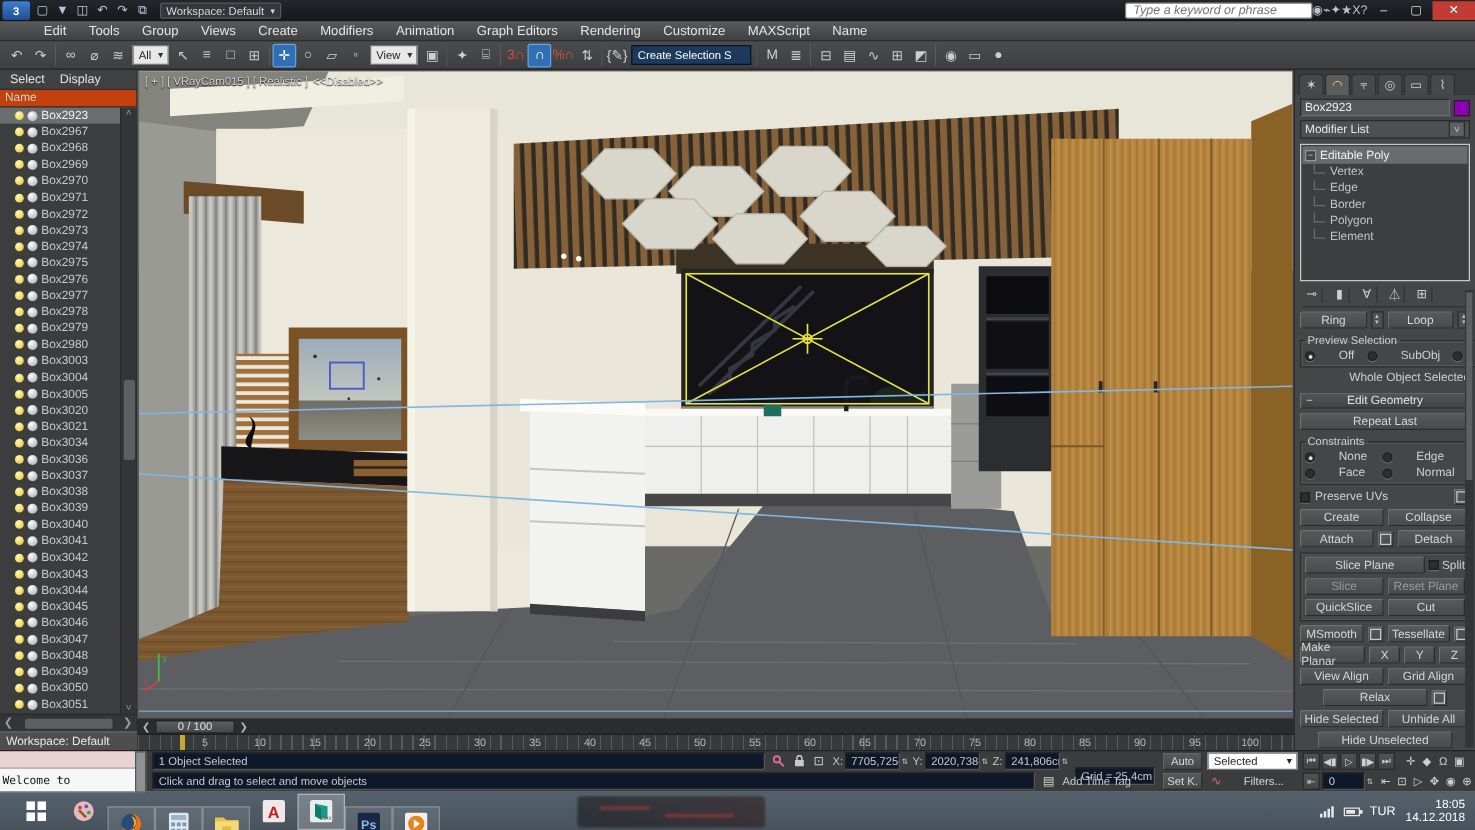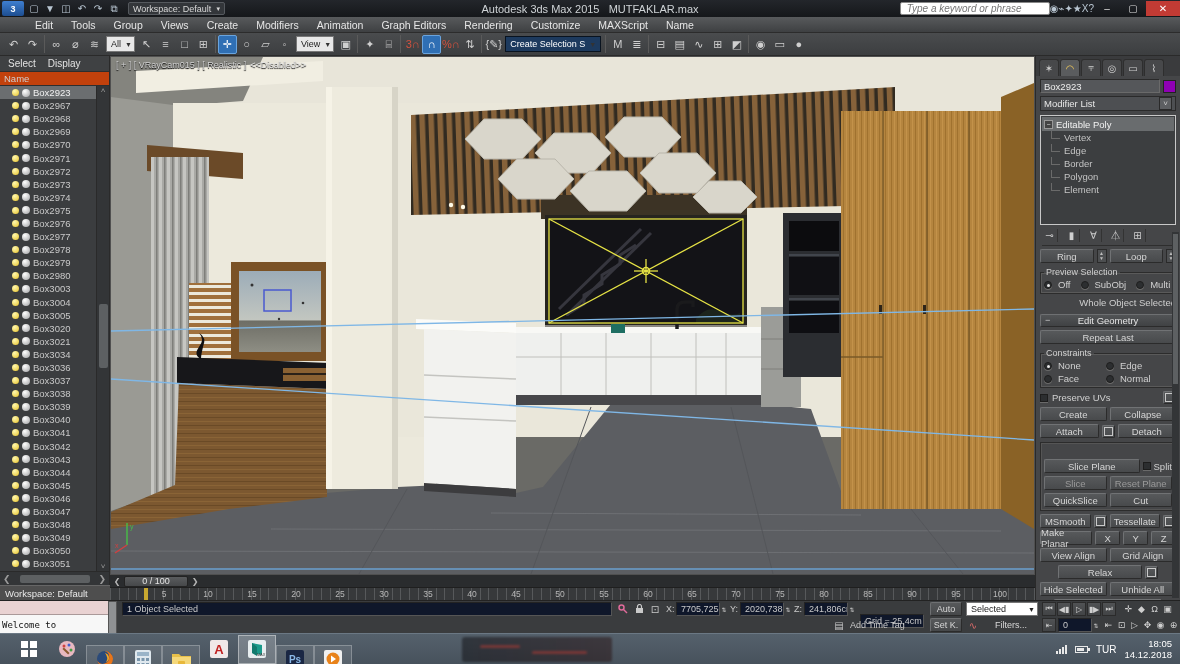--- a/index.html
+++ b/index.html
@@ -98,32 +98,32 @@
     border-right:1px solid #333;}
   .btn{background:linear-gradient(#57595b,#484a4c);border:1px solid;border-color:#707274 #2b2b2b #2b2b2b #707274;
     color:#d6d6d6;font-size:9.5px;height:14px;display:flex;align-items:center;justify-content:center;border-radius:2px;flex:1;}
   .btn.dim{color:#9a9a9a;}
   .mini{flex:none;width:13px;height:13px;padding:0;}
   .mini::after{content:"";width:7px;height:7px;border:1px solid #c9c9c9;}
   .spin{flex:none;width:10px;height:14px;display:flex;flex-direction:column;align-items:center;justify-content:center;
     color:#bdbdbd;font-size:5px;line-height:5px;background:#4d4f51;border:1px solid #2a2a2a;}
   fieldset{border:1px solid #2c2c2c;box-shadow:inset 0 0 0 1px #5a5a5a;margin:4px 4px 0 4px;padding:2px 3px 3px 3px;}
   legend{font-size:9px;color:#d0d0d0;padding:0 2px;}
-  .radio{display:inline-flex;align-items:center;gap:6px;font-size:9.5px;color:#d0d0d0;}
+  .radio{display:inline-flex;align-items:center;gap:19px;font-size:9.5px;color:#d0d0d0;}
   .rdot{width:8px;height:8px;border-radius:50%;background:#2c2e30;border:1px solid #1d1d1d;box-shadow:0 1px 0 #6a6a6a;position:relative;flex:none;}
   .rdot.on::after{content:"";position:absolute;left:2px;top:2px;width:3px;height:3px;border-radius:50%;background:#e8e8e8;}
   .chk{width:8px;height:8px;background:#2c2e30;border:1px solid #1d1d1d;box-shadow:0 1px 0 #6a6a6a;flex:none;}
   .rollout{margin:6px 4px 0 4px;height:13px;background:linear-gradient(#525456,#404244);border:1px solid;
     border-color:#6e7072 #2b2b2b #2b2b2b #6e7072;display:flex;align-items:center;justify-content:center;position:relative;
     font-size:9.5px;color:#e4e4e4;border-radius:2px;}
   .rollout .mm{position:absolute;left:4px;top:0;font-size:9px;color:#cfcfcf;}
   .cent{justify-content:center;text-align:center;color:#cfcfcf;}
   #cpscroll{position:absolute;right:1px;top:176px;width:7px;height:366px;background:#333537;}
   #cpthumb{position:absolute;left:1px;top:2px;width:5px;height:150px;background:#5d6062;}
-  .group{border:1px solid #2c2c2c;box-shadow:inset 0 0 0 1px #555;margin:4px 4px 0 4px;padding:16px 3px 3px 3px;}
+  .group{border:1px solid #2c2c2c;box-shadow:inset 0 0 0 1px #555;margin:4px 4px 0 4px;padding:2px 3px 3px 3px;}
   .chkrow{display:flex;align-items:center;gap:4px;}
   
   #statusbar{position:absolute;left:0;top:600px;width:1180px;height:33px;background:#3a3c3e;border-top:1px solid #222;}
   #macrostrip{position:absolute;left:0;top:0;width:108px;height:14px;background:#e9d2d2;border-bottom:1px solid #a99;}
   #listener{position:absolute;left:0;top:14px;width:108px;height:19px;background:#f7f7f7;color:#111;
     font-family:"DejaVu Sans Mono",monospace;font-size:9px;display:flex;align-items:center;padding-left:2px;overflow:hidden;white-space:nowrap;}
   #splitter{position:absolute;left:108px;top:0;width:9px;height:33px;background:#8f9193;border:1px solid #555;}
   .sfield{position:absolute;background:#0f172a;border:1px solid #232323;border-bottom-color:#555;border-right-color:#555;
     color:#c9c9c9;font-size:9px;display:flex;align-items:center;padding:0 4px;height:14px;overflow:hidden;white-space:nowrap;}
   .slab{position:absolute;color:#c9c9c9;font-size:9px;height:14px;display:flex;align-items:center;}
@@ -156,23 +156,20 @@
 </style>
 </head>
 <body>
 
 <div id="titlebar">
   <div id="appbtn">3</div>
   <span id="qicons"><span class="qi">▢</span><span class="qi">▼</span><span class="qi">◫</span><span class="qi">↶</span><span class="qi">↷</span><span class="qi">⧉</span></span>
   <div id="wsbox">
     <span>Workspace: Default</span>
     <span style="margin-left:5px;font-size:7px;">▾</span>
-  </div>
-  <div id="ttl">
-    <span>Autodesk 3ds Max  2015</span>&nbsp;&nbsp;&nbsp;<span>MUTFAKLAR.max</span>
   </div>
   <div id="searchbox">
     <input placeholder="Type a keyword or phrase" style="">
   </div>
   <span id="ricons"><span class="ri">◉</span><span class="ri">⌁</span><span class="ri">✦</span><span class="ri">★</span><span class="ri">X</span><span class="ri">?</span></span>
   <div class="winbtn">–</div>
   <div class="winbtn">▢</div>
   <div class="winbtn" id="closebtn">✕</div>
 </div>
 
@@ -803,20 +800,21 @@
   <div id="cpscroll">
       <div id="cpthumb"></div>
     </div>
 </div>
 
 <div id="statusbar">
   <div id="macrostrip"></div>
   <div id="listener">Welcome to</div>
   <div id="splitter"></div>
   <div class="sfield" style="left:122px;top:1px;width:490px;">1 Object Selected</div>
+  <div class="sfield" style="left:122px;top:17px;width:706px;">Click and drag to select and move objects</div>
 
   <div class="sicon" style="left:616px;top:1px;">
     <svg width="10" height="10">
         <circle cx="3.5" cy="3.5" r="2.5" fill="none" stroke="#e06a9a" stroke-width="1.5"></circle>
         <line x1="5" y1="5" x2="9" y2="9" stroke="#e06a9a" stroke-width="1.5"></line>
       </svg>
   </div>
   <div class="sicon" style="left:632px;top:1px;">
     <svg width="9" height="10">
         <rect x="1" y="4" width="7" height="5" fill="#c9c9c9"></rect>

